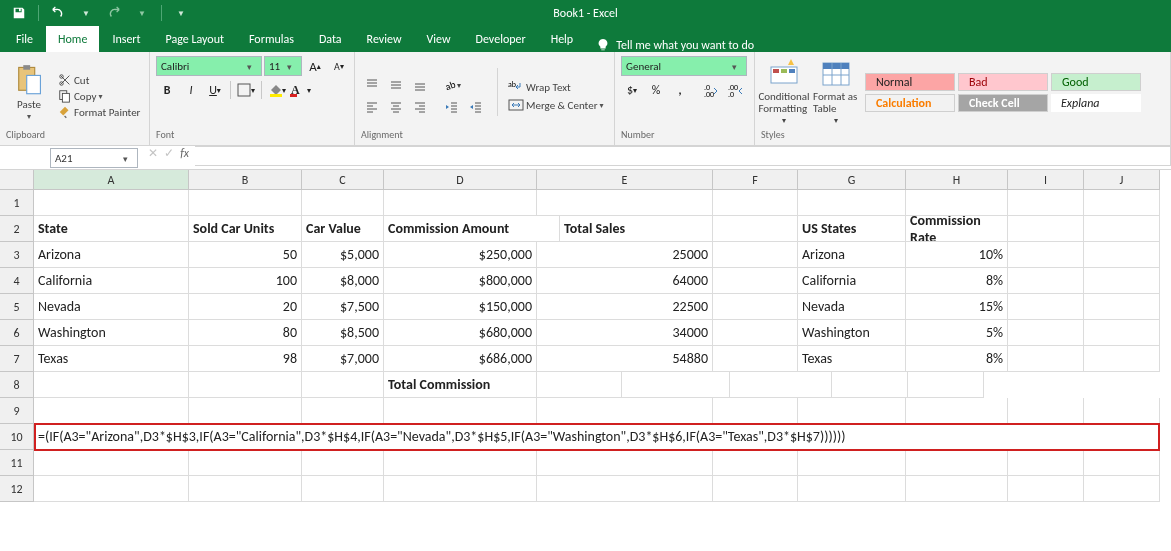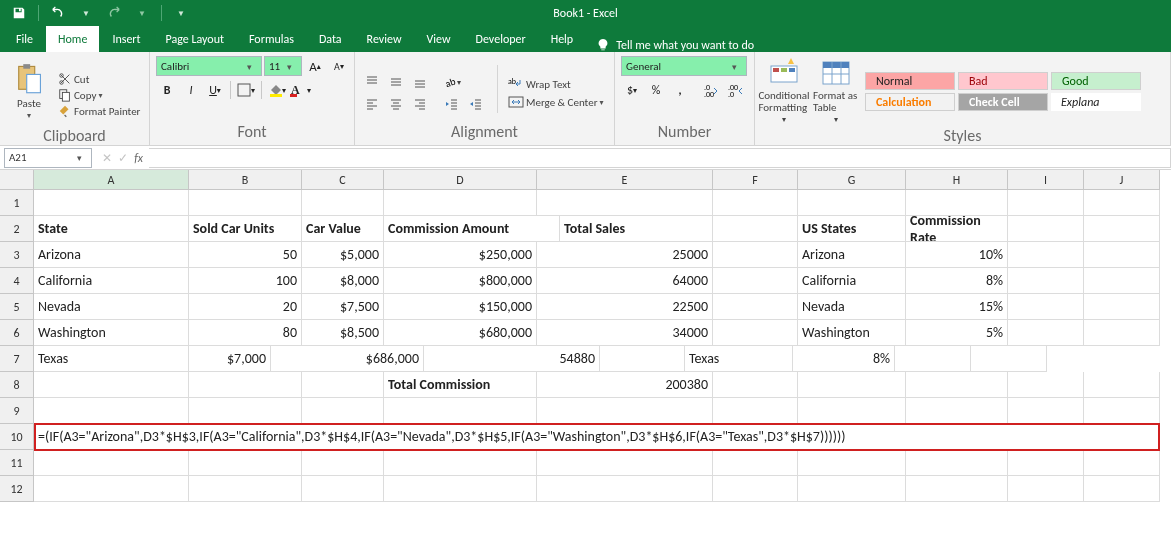--- a/index.html
+++ b/index.html
@@ -12,32 +12,32 @@
   .doc-title { position:absolute; left:50%; transform:translateX(-50%); font-size:12px; color:#fff; }
   
   .tabs { background:#0e7a3b; height:26px; display:flex; align-items:flex-end; color:#fff; font-size:12px; padding-left:4px; gap:1px;}
   .tab { padding:0 12px; height:26px; line-height:26px; cursor:pointer; }
   .tab.active { background:#fff; color:#0e7a3b; }
   .tellme { display:flex; align-items:center; gap:6px; padding:0 10px; color:#ffffff; font-size:12px;}
   
   .ribbon { background:#f3f3f3; border-bottom:1px solid #d4d4d4; height:94px; display:flex; align-items:stretch; }
   .group { border-right:1px solid #d4d4d4; display:flex; flex-direction:column; justify-content:space-between; padding:4px 6px 2px 6px; }
   .group-body { flex:1; display:flex; align-items:center; gap:6px;}
-  .group-label { text-align:center; font-size:16px; color:#6a6a6a; padding-bottom:2px; position:relative;}
+  .group-label { text-align:left; font-size:10px; color:#6a6a6a; padding-bottom:2px; position:relative;}
   .bigbtn { display:flex; flex-direction:column; align-items:center; justify-content:center; width:46px; height:70px; font-size:11px; color:#444;}
   .bigbtn svg { margin-bottom:2px;}
   .vstack { display:flex; flex-direction:column; gap:2px; font-size:11px; color:#444;margin-top:8px;}
   .hstack { display:flex; align-items:center; gap:2px;}
   .mini { width:22px; height:20px; display:flex; align-items:center; justify-content:center; border:1px solid transparent;}
   .combo { height:20px; border:1px solid #aeb6bf; background:#86efac; font-size:11px; padding:0 4px; display:flex; align-items:center; justify-content:space-between; }
   .dd { width:10px; color:#555; font-size:9px;}
   .stylecell { border:1px solid #cfcfcf; padding:2px 10px; font-size:12px; min-width:90px; height:18px; line-height:14px; display:flex; align-items:center;}
   .stylegrid { display:grid; grid-template-columns:auto auto auto; gap:3px; }
   
-  .fbar-row { display:flex; align-items:center; height:24px; border-bottom:1px solid #d4d4d4; background:#fff;}
+  .fbar-row { display:flex; align-items:flex-start; height:24px; border-bottom:1px solid #d4d4d4; background:#fff;padding-left:46px;}
   .namebox { width:88px; height:20px; border:1px solid #aeb6bf; margin:2px 4px; display:flex; align-items:center; justify-content:space-between; padding:0 4px; font-size:11px; color:#333;}
   .fx-btns { display:flex; align-items:center; gap:6px; color:#9a9a9a; padding:0 6px; font-size:12px;}
   .fx-label { font-style:italic; color:#6a6a6a; }
   .formula-input { flex:1; height:20px; border:1px solid #d4d4d4; border-left:none; padding:0 4px; font-size:12px; color:#333;}
   
   .sheet { flex:1; display:flex; flex-direction:column; overflow:hidden;}
   .colhdrs { display:flex; height:20px; }
   .corner { width:34px; background:#f0f0f0; border-right:1px solid #c6c6c6; border-bottom:1px solid #c6c6c6;}
   .ch { background:#f0f0f0; border-right:1px solid #c6c6c6; border-bottom:1px solid #c6c6c6; display:flex; align-items:center; justify-content:center; font-size:12px; color:#333;}
   .ch.active { background:#d6eadb;}
@@ -470,37 +470,37 @@
           <div class="cell wE r">34000</div>
           <div class="cell wF"></div>
           <div class="cell wG">Washington</div>
           <div class="cell wH r">5%</div>
           <div class="cell wI"></div>
           <div class="cell wJ"></div>
         </div>
     <div class="row">
           <div class="rh">7</div>
           <div class="cell wA">Texas</div>
+          <div class="cell wB r">98</div>
           <div class="cell wC r">$7,000</div>
           <div class="cell wD r">$686,000</div>
           <div class="cell wE r">54880</div>
           <div class="cell wF"></div>
           <div class="cell wG">Texas</div>
           <div class="cell wH r">8%</div>
           <div class="cell wI"></div>
           <div class="cell wJ"></div>
         </div>
 
     <div class="row">
           <div class="rh">8</div>
           <div class="cell wA"></div>
           <div class="cell wB"></div>
           <div class="cell wC"></div>
           <div class="cell wD b">Total Commission</div>
-          <div class="cell wE r">200380</div>
           <div class="cell wF"></div>
           <div class="cell wG"></div>
           <div class="cell wH"></div>
           <div class="cell wI"></div>
           <div class="cell wJ"></div>
         </div>
 
     <div class="row">
           <div class="rh">9</div>
           <div class="cell wA"></div>

